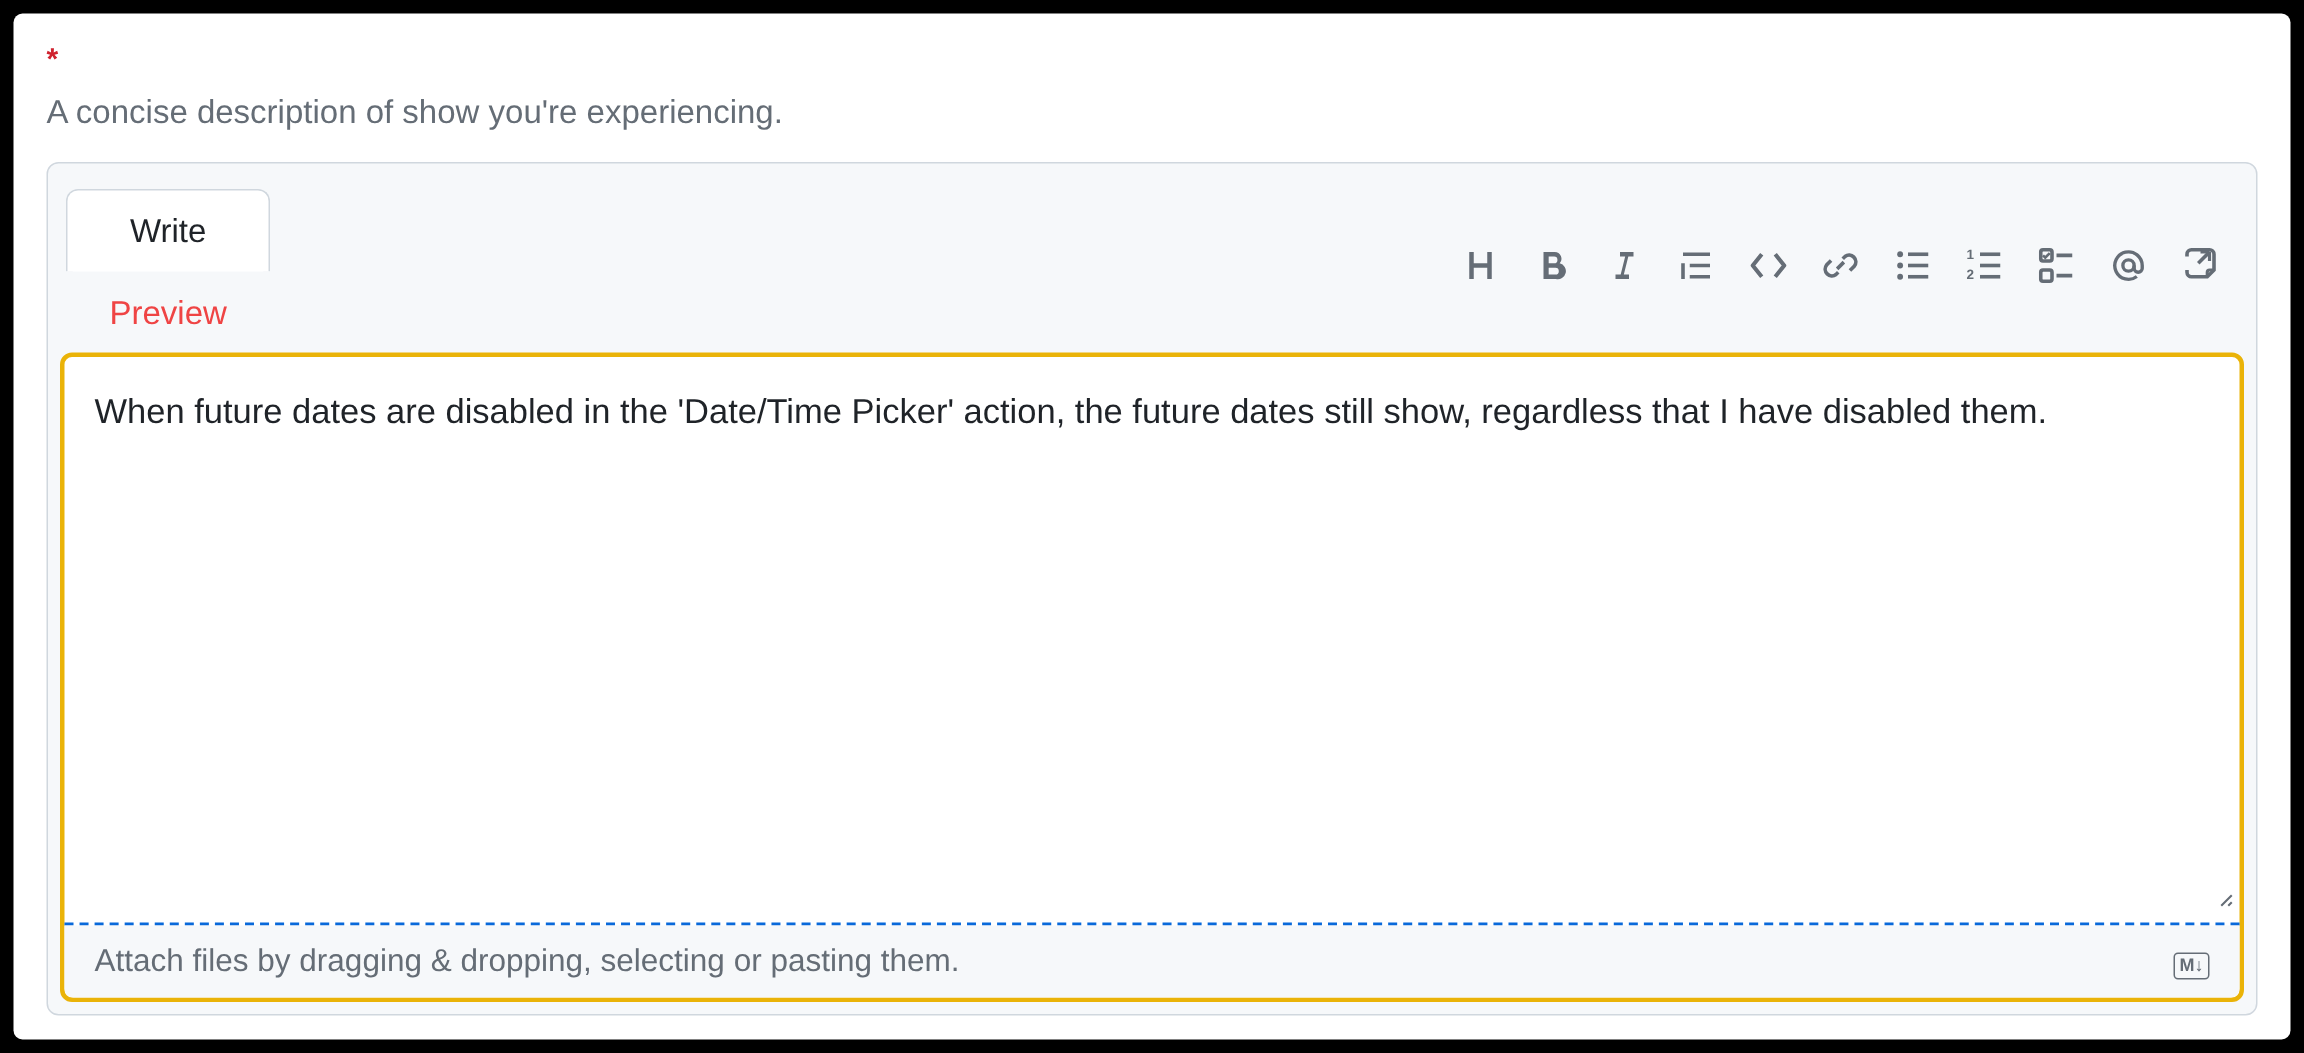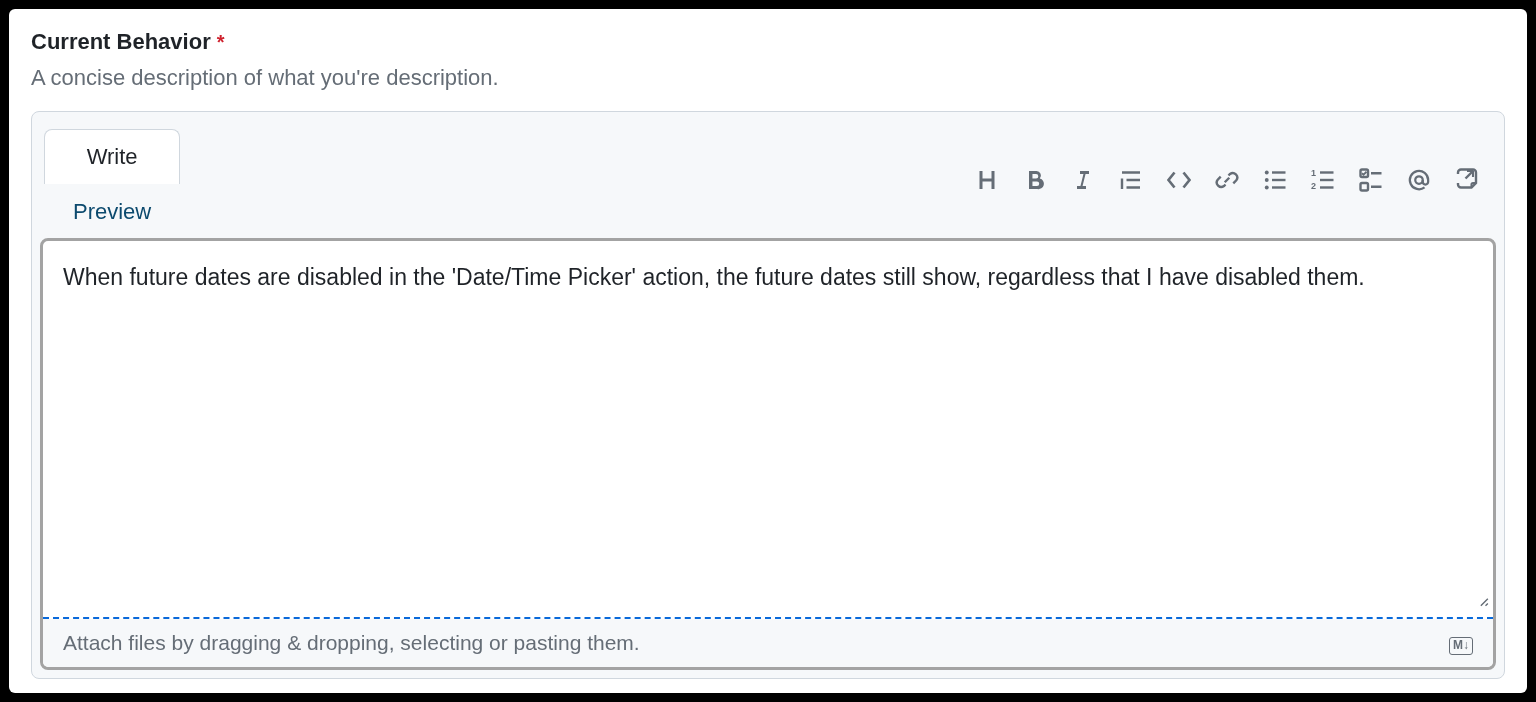--- a/index.html
+++ b/index.html
@@ -49,21 +49,21 @@
     }
     .tabs {
       display: flex;
       gap: 0;
       margin-top: 6px;
       flex-direction: column;
     }
     .tab {
       font-size: 22px;
       padding: 14px 28px;
-      color: #0c4a6e;
+      color: #ef4444;
       background: transparent;
       border: 1px solid transparent;
       border-bottom: none;
       border-radius: 8px 8px 0 0;
       cursor: pointer;
       position: relative;
       top: 1px;
     }
     .tab.active {
       color: #1f2328;
@@ -82,21 +82,21 @@
       height: 30px;
       display: flex;
       align-items: center;
       justify-content: center;
       color: #656d76;
       cursor: pointer;
     }
     .tool-btn svg { width: 24px; height: 24px; }
     .editor-body {
       background: #fff;
-      border: 3px solid #a3a3a3;
+      border: 3px solid #eab308;
       border-radius: 8px;
       margin: 0 8px 8px 8px;
       position: relative;
     }
     .textarea {
       width: 100%;
       min-height: 372px;
       border: none;
       outline: none;
       resize: none;
@@ -142,24 +142,23 @@
       align-items: center;
       gap: 2px;
       line-height: 1.3;
     }
   </style>
 </head>
 <body>
 
 <div class="frame">
   <div class="field-label">
-    <span>Current Behavior</span>
     <span class="required-star">*</span>
   </div>
-  <div class="field-description">A concise description of what you're description.</div>
+  <div class="field-description">A concise description of show you're experiencing.</div>
 
   <div class="editor-wrap">
     <div class="tab-row">
       <div class="tabs">
         <button class="tab active">Write</button>
         <button class="tab">Preview</button>
       </div>
       <div class="toolbar">
         <div class="tool-btn">
           <svg viewBox="0 0 16 16" fill="currentColor">

